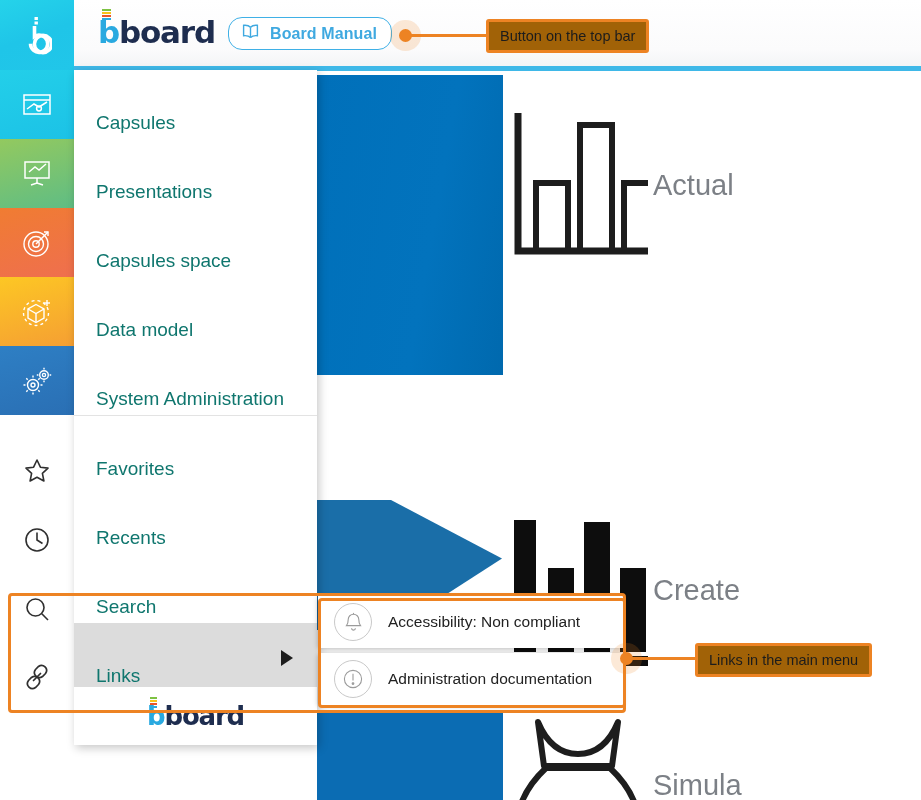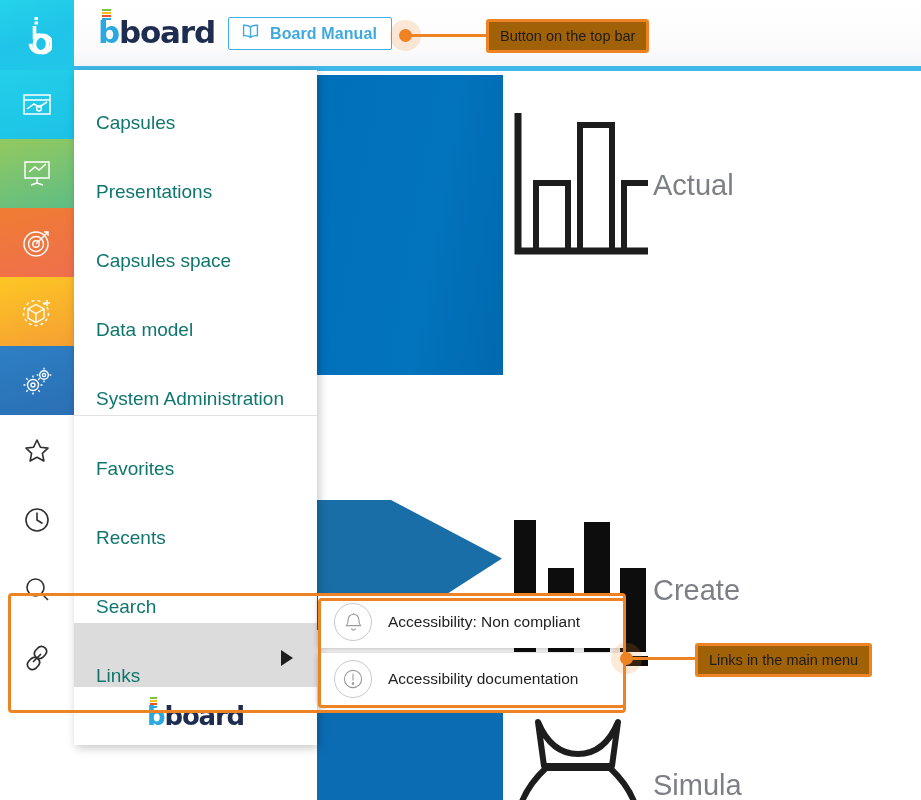--- a/index.html
+++ b/index.html
@@ -32,21 +32,21 @@
   .rail-item svg { display:block; }
 
   
   .topbar { position:absolute; left:74px; top:0; width:847px; height:70px;
     background:linear-gradient(180deg,#ffffff 0%,#fbfbfc 70%,#f2f3f5 100%);
     z-index:5; }
   .topbar-underline { position:absolute; left:74px; top:66px; width:847px; height:5px;
     background:#3fb8e8; z-index:5; }
   .board-logo-top { position:absolute; left:24px; top:14px; }
   .manual-btn { position:absolute; left:154px; top:17px; height:33px;
-    border:1px solid #3fb0e6; border-radius:2px; background:#fff;
+    border:1px solid #3fb0e6; border-radius:14px; background:#fff;
     display:flex; align-items:center; gap:9px; padding:0 14px 0 11px; cursor:pointer; }
   .manual-btn-label { font-size:16px; color:#3fa9e0; font-weight:bold; letter-spacing:.1px;
     white-space:nowrap; }
 
   
   .wm { position:relative; display:inline-block; }
   .wm-text { font-size:31px; font-weight:bold; color:#1e2d4f; letter-spacing:-1.2px;
     font-family:"DejaVu Sans", sans-serif; }
   .wm-b { color:#29a9e0; }
   .wm-bars { position:absolute; left:4px; top:-5px; width:9px; }
@@ -56,21 +56,21 @@
   .menu-panel { position:absolute; left:74px; top:70px; width:243px; height:675px;
     background:#ffffff; box-shadow:2px 3px 9px rgba(0,0,0,.22); z-index:7; }
   .menu-row { height:69px; display:flex; align-items:center; padding-left:22px; cursor:pointer; }
   .menu-label { font-size:19px; color:#0f766e; white-space:nowrap;margin-top:36px; }
   .menu-sep { height:1px; background:#e3e3e3; margin:0; }
   .menu-foot { position:absolute; left:0; bottom:0; width:243px; height:58px;
     background:#fff; display:flex; align-items:center; justify-content:center; }
 
   
   .low-row { position:absolute; left:-74px; width:317px; height:69px;
-    display:flex; align-items:center; cursor:pointer; }
+    display:flex; align-items:flex-end; cursor:pointer; }
   .low-row .ic { width:74px; display:flex; align-items:center; justify-content:center; color:#3a3a3a; }
   .low-row .lb { flex:1; height:69px; display:flex; align-items:center; padding-left:22px; }
   .low-row.sel .lb { background:#dcdcdc; }
   .arrow-right { margin-left:auto; margin-right:24px; width:0; height:0;
     border-left:12px solid #1d1d1d; border-top:8px solid transparent;
     border-bottom:8px solid transparent; }
 
   
   .submenu { position:absolute; left:318px; top:596px; width:305px; z-index:9; }
   .sub-item { height:52px; background:#fff; display:flex; align-items:center;
@@ -332,21 +332,21 @@
       <span class="sub-label">Accessibility: Non compliant</span>
     </div>
     <div class="sub-item">
       <span class="ring">
         <svg width="22" height="22" viewBox="0 0 22 22" fill="none" stroke="#9b9b9b" stroke-width="1.1">
           <circle cx="11" cy="11" r="8.6"></circle>
             <path d="M11 5.8 V12.4"></path>
             <circle cx="11" cy="15.6" r=".85" fill="#9b9b9b"></circle>
         </svg>
       </span>
-      <span class="sub-label">Accessibility documentation</span>
+      <span class="sub-label">Administration documentation</span>
     </div>
   </div>
 
   <div class="ann">
     <div class="ann-line" style="left:408px; top:34px; width:85px; height:3px;"></div>
     <div class="ann-dot" style="left:399px; top:29px;"></div>
     <div class="ann-box" style="position:absolute; left:486px; top:19px;">Button on the top bar</div>
   </div>
 
   <div class="ann">

